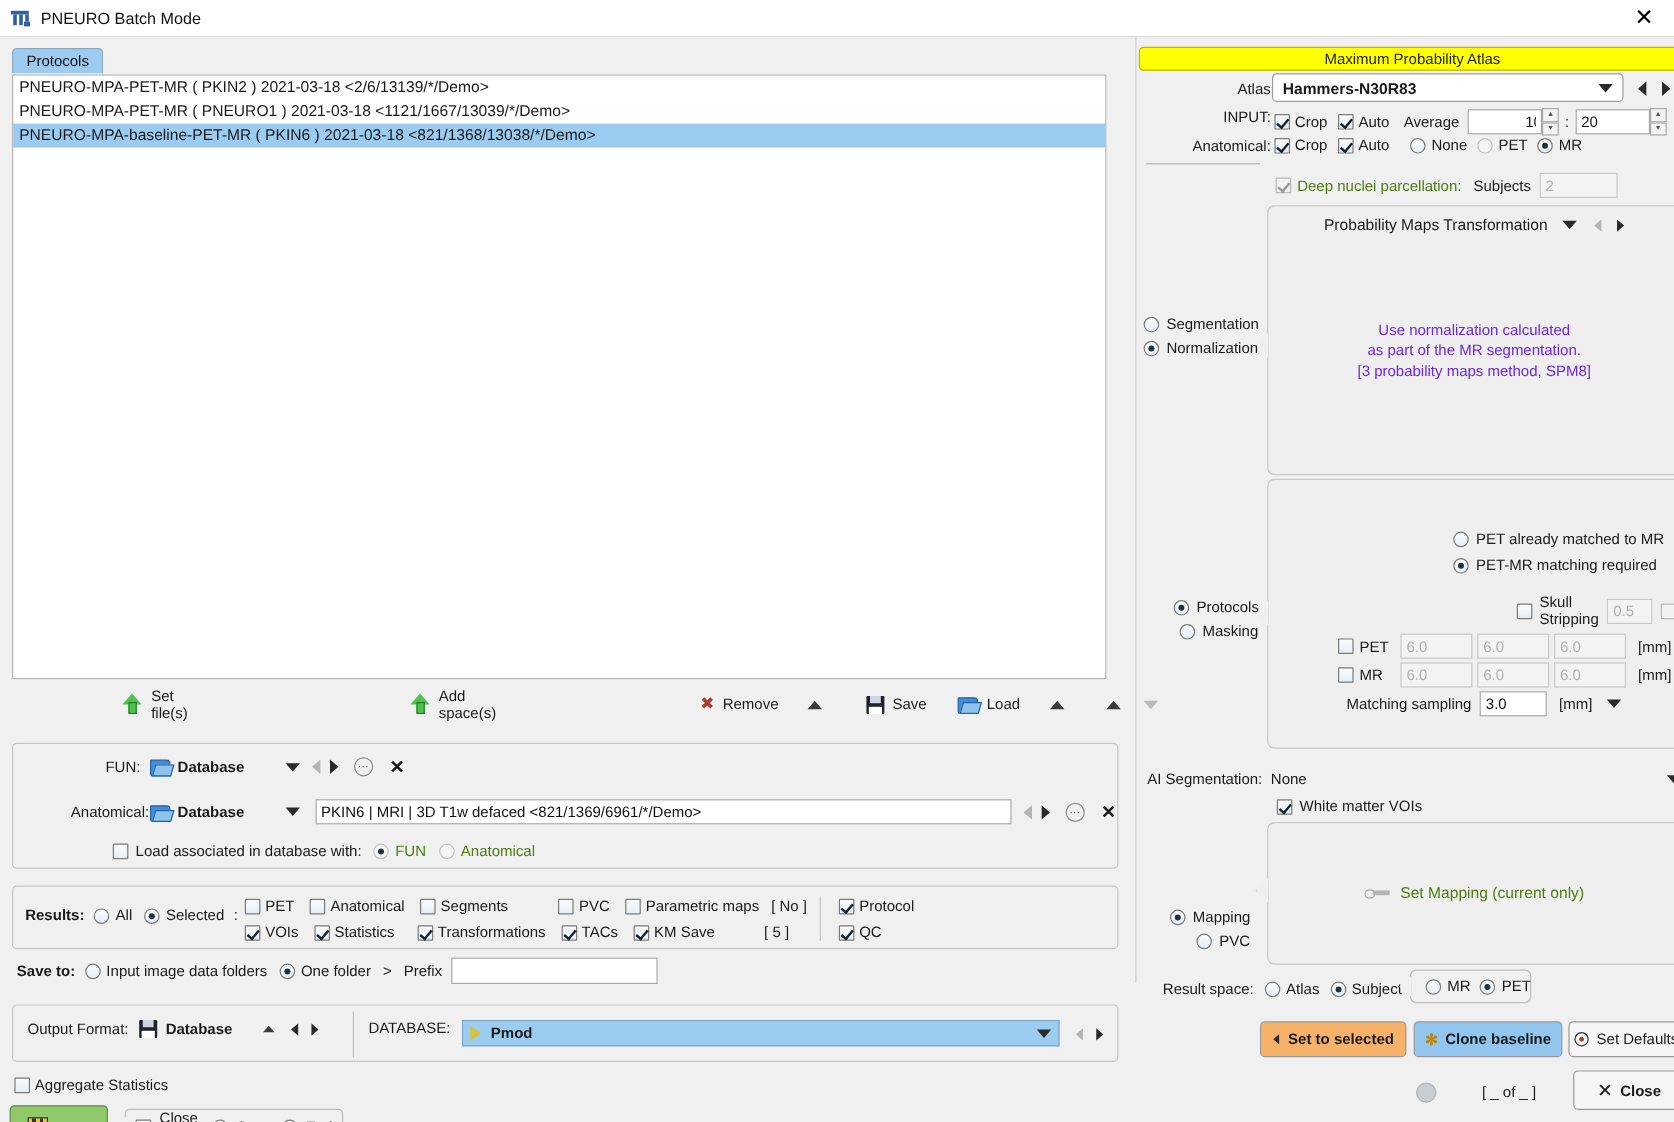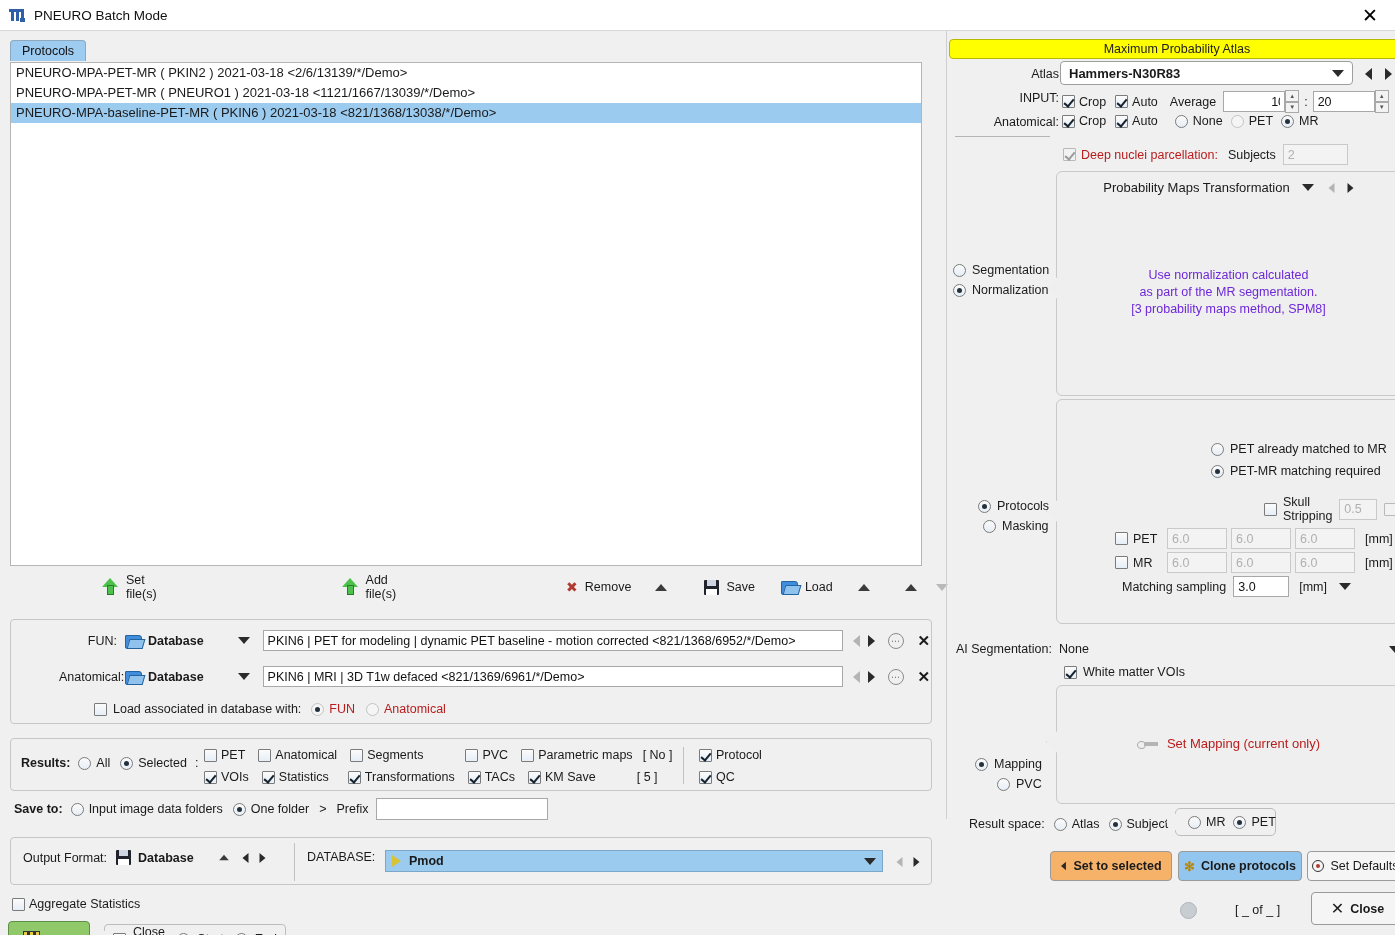--- a/index.html
+++ b/index.html
@@ -69,21 +69,21 @@
   .folderIcon:after{content:"";position:absolute;left:3px;top:5px;width:14px;height:8px;background:#8fc3ee;border:1px solid #23639f;transform:skewX(-16deg);}
   .xIcon{color:#b03a2e;font-size:14px;font-weight:bold;font-family:"DejaVu Sans",sans-serif;}
 
   
   .gbox{ border:1px solid #c6c6c6; border-radius:4px; background:#f0f0f0; position:absolute;}
   #grpFun{ left:10px; top:588px; width:922px; height:105px; }
   #grpRes{ left:10px; top:707px; width:922px; height:53px; }
   #grpOut{ left:10px; top:806px; width:922px; height:48px; }
 
   .lbl{ font-size:12.5px; color:#1a1a1a; }
-  .lblgray{ color:#b91c1c; }
+  .lblgray{ color:#4d7c0f; }
   input[type=text]{
     font-family:"Liberation Sans",sans-serif; font-size:12.5px;
     border:1px solid #a8a8a8; background:#fff; padding:1px 4px; height:21px; color:#111;
   }
   input[type=text].dis{ color:#b0b0b0; background:#f3f3f3; border-color:#c9c9c9;}
 
   
   .cb{ width:13px;height:13px;border:1px solid #7b7b7b;background:linear-gradient(#fbfbfb,#e6eef6);
        display:inline-block;position:relative;flex:none;cursor:pointer;border-radius:1px;}
   .cb.on:after{content:"";position:absolute;left:3px;top:1px;width:4px;height:8px;
@@ -173,21 +173,21 @@
           <span class="hd"></span>
           <span class="sh"></span>
         </span>
       <span>Set file(s)</span>
     </div>
     <div class="tbitem" style="margin-left:185px">
       <span class="upArrowIcon">
           <span class="hd"></span>
           <span class="sh"></span>
         </span>
-      <span>Add file(s)</span>
+      <span>Add space(s)</span>
     </div>
     <div class="tbitem" style="margin-left:170px">
       <span class="xIcon">✖</span>
       <span>Remove</span>
     </div>
     <span class="arrU" style="margin-left:24px"></span>
     <span class="sep" style="margin-left:19px"></span>
     <div class="tbitem" style="margin-left:18px">
       <span class="saveIcon"></span>
       <span>Save</span>
@@ -201,21 +201,20 @@
     <span class="arrU" style="margin-left:17px"></span>
     <span class="arrD" style="margin-left:19px"></span>
   </div>
 
   <div class="gbox" id="grpFun">
     <div class="row" style="position:absolute;left:48px;top:10px;">
       <span class="lbl" style="width:58px;text-align:right;">FUN:</span>
       <span class="folderIcon" style="margin-left:8px"></span>
       <span class="lbl" style="margin-left:6px;font-weight:bold;">Database</span>
       <span class="caret" style="margin-left:34px"></span>
-      <input type="text" style="margin-left: 13px; width: 580px;" value="PKIN6 | PET for modeling | dynamic PET baseline - motion corrected &lt;821/1368/6952/*/Demo&gt;">
       <span class="navL g" style="margin-left:10px"></span>
       <span class="navR" style="margin-left:8px"></span>
       <span style="margin-left:13px;width:16px;height:16px;border-radius:50%;border:1px solid #8b8b8b;display:flex;align-items:center;justify-content:center;font-size:9px;color:#555;">⋯</span>
       <span style="margin-left:14px;font-size:15px;font-weight:bold;cursor:pointer">✕</span>
     </div>
     <div class="row" style="position:absolute;left:48px;top:46px;">
       <span class="lbl" style="width:58px;text-align:right;">Anatomical:</span>
       <span class="folderIcon" style="margin-left:8px"></span>
       <span class="lbl" style="margin-left:6px;font-weight:bold;">Database</span>
       <span class="caret" style="margin-left:34px"></span>
@@ -536,21 +535,21 @@
     <span class="rb on" style="margin-left:8px"></span>
     <span class="lbl" style="margin-left:5px">PET</span>
   </div>
 
   <div class="btm-btn" style="position:absolute;left:103px;top:820px;width:122px;height:30px;background:#f7b26a;">
     <span class="navL" style="transform:scale(.7)"></span>
     <span>Set to selected</span>
   </div>
   <div class="btm-btn" style="position:absolute;left:231px;top:820px;width:124px;height:30px;background:#92c6ef;">
     <span style="color:#b8860b;font-size:13px;">✻</span>
-    <span>Clone protocols</span>
+    <span>Clone baseline</span>
   </div>
   <div class="btm-btn" style="position:absolute;left:360px;top:820px;width:97px;height:30px;background:#f5f5f5;font-weight:normal;">
     <span style="width:12px;height:12px;border:1px solid #333;border-radius:50%;position:relative;display:inline-block;">
         <i style="position:absolute;left:3px;top:3px;width:4px;height:4px;border-radius:50%;background:#b03a2e;display:block;"></i>
       </span>
     <span>Set Defaults</span>
   </div>
 
   <span style="position:absolute;left:233px;top:871px;width:17px;height:17px;border-radius:50%;background:#c8cdd2;border:1px solid #aeb4ba;"></span>
   <span class="lbl" style="position:absolute;left:288px;top:872px;">[ _ of _ ]</span>

